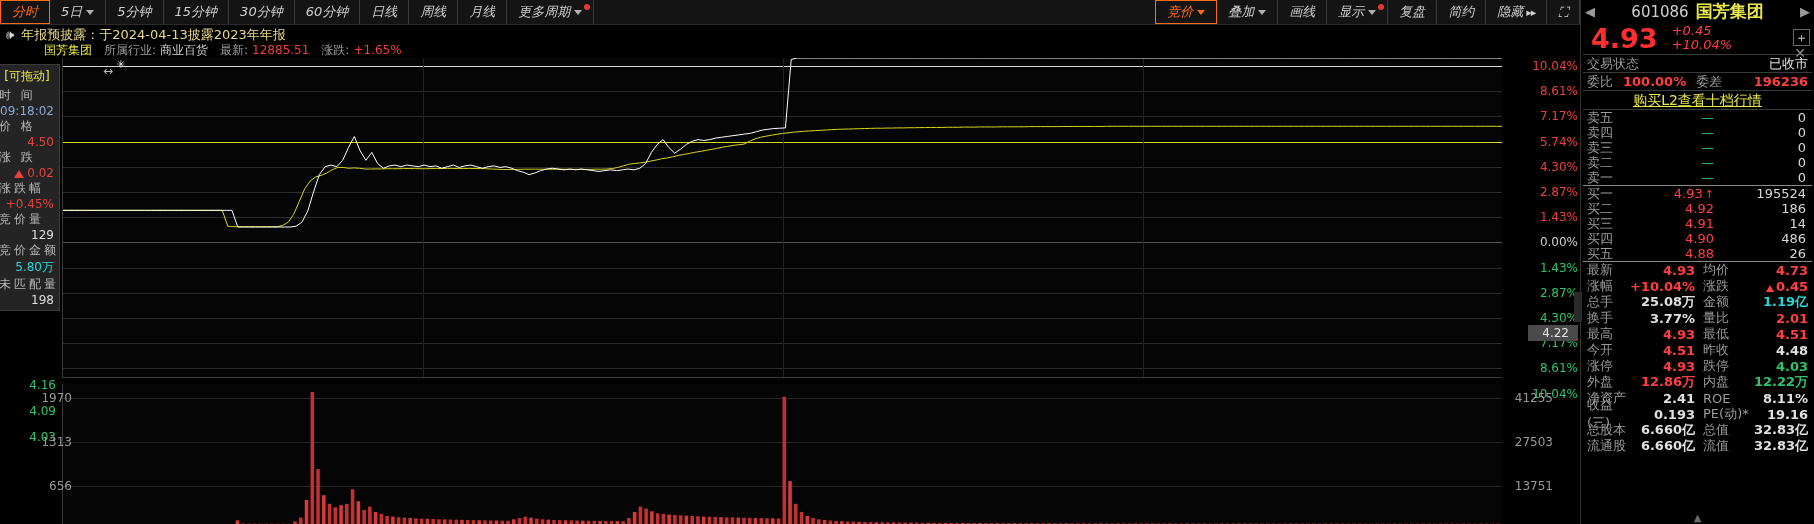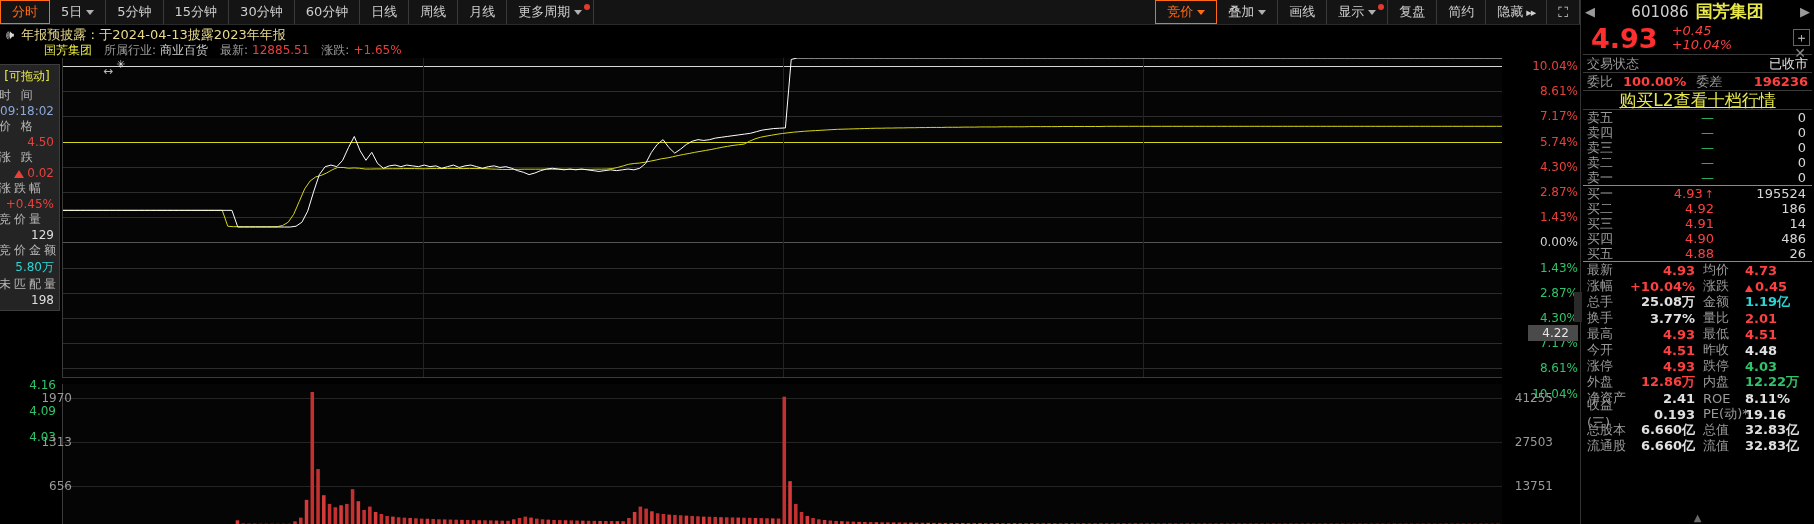--- a/index.html
+++ b/index.html
@@ -15,20 +15,21 @@
   .toolbar {
     position: absolute; left: 0; top: 0; width: 1580px; height: 25px;
     background: #141414; display: flex; align-items: stretch;
     border-bottom: 1px solid #2a2a2a;
   }
   .tb-btn {
     display: flex; align-items: center; justify-content: center;
     padding: 4px 11px; font-size: 13px; color: #cfcfcf;
     border-right: 1px solid #3a3a3a; cursor: pointer; white-space: nowrap;
     position: relative;
+    font-style: italic;
   }
   .tb-btn.first { border-left: 1px solid #3a3a3a; }
   .tb-btn.active { color: #ff6a16; border: 1px solid #ff6a16; }
   .caret {
     display: inline-block; margin-left: 4px;
     border-left: 4px solid transparent; border-right: 4px solid transparent;
     border-top: 5px solid #b0b0b0;
   }
   .caret.hot { border-top-color: #ff6a16; }
   .reddot {
@@ -180,37 +181,37 @@
     display: flex; align-items: center; height: 17px; padding: 0 6px 0 6px;
     font-size: 13px;
   }
   .q-lbl { color: #9a9a9a; }
   .q-rval { margin-left: auto; }
   .white { color: #e0e0e0; }
   .red { color: #ff4040; }
   .green { color: #2fc46a; }
   .cyan { color: #2ad6d6; }
   .q-l2 {
-    text-align: center; font-size: 17px; color: #e8e84a;
+    text-align: center; font-size: 14px; color: #e8e84a;
     text-decoration: underline; height: 18px; line-height: 18px; cursor: pointer;
   }
   .ob-row {
     display: flex; align-items: center; height: 15px; font-size: 13px; padding: 0 8px 0 6px;
   }
   .ob-lbl { color: #9a9a9a; width: 36px; }
   .ob-price { flex: 1; text-align: right; padding-right: 26px; }
   .ob-qty { width: 66px; text-align: right; color: #d8d8d8; }
   .dash { color: #2fc46a; }
   .uparw { color: #ff4040; font-size: 11px; margin-left: 2px; }
   .stats { padding: 0 6px; }
   .st-row { display: flex; height: 16px; align-items: center; font-size: 13px; }
   .st-l { color: #9a9a9a; width: 40px; }
   .st-v { width: 74px; text-align: right; padding-right: 6px; font-weight: bold; }
   .st-l2 { color: #9a9a9a; width: 44px; padding-left: 2px; }
-  .st-v2 { flex: 1; font-weight: bold; }
+  .st-v2 { flex: 1; text-align: right; font-weight: bold; }
   .scroll-h {
     position: absolute; left: -7px; top: 292px; width: 8px; height: 30px;
     background: #2a2a2a; cursor: pointer;
   }
   .q-foot-arrow {
     position: absolute; bottom: 1px; left: 50%; transform: translateX(-50%);
     color: #6a6a6a; font-size: 10px;
   }
   .tri-sm {
     display: inline-block; width: 0; height: 0; margin-right: 2px;

